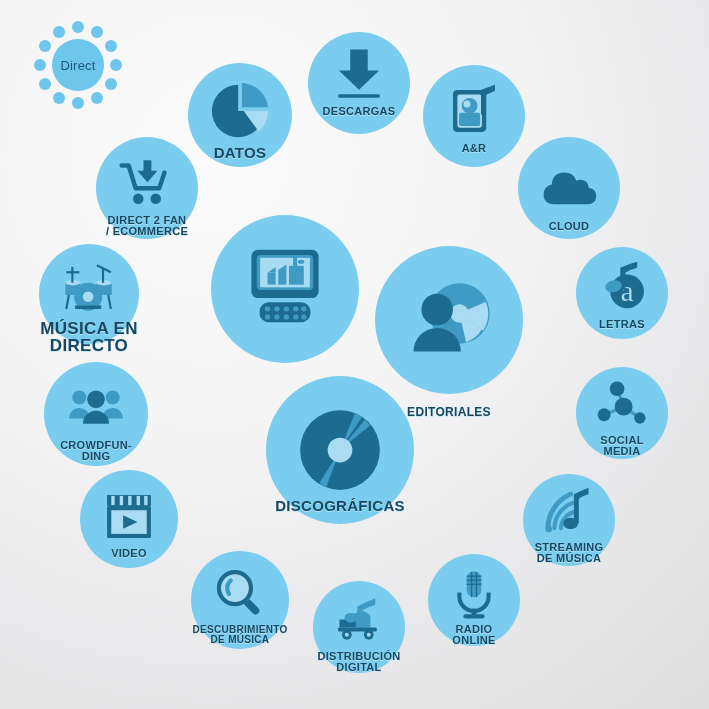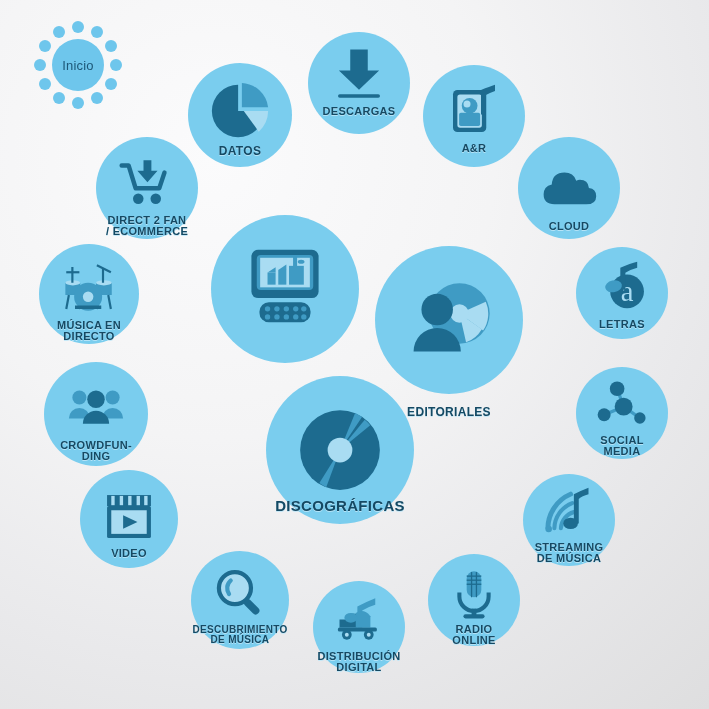--- a/index.html
+++ b/index.html
@@ -73,34 +73,34 @@
         <div class="home-dot" style="left: 78.909px; top: 65px;"></div>
         <div class="home-dot" style="left: 65px; top: 78.909px;"></div>
         <div class="home-dot" style="left: 46px; top: 84px;"></div>
         <div class="home-dot" style="left: 27px; top: 78.909px;"></div>
         <div class="home-dot" style="left: 13.091px; top: 65px;"></div>
         <div class="home-dot" style="left: 8px; top: 46px;"></div>
         <div class="home-dot" style="left: 13.091px; top: 27px;"></div>
         <div class="home-dot" style="left: 27px; top: 13.091px;"></div>
       </div>
     <div class="home-core">
-      <span>Inicio</span>
+      <span>Direct</span>
     </div>
   </div>
 
   <div id="nodes">
       <div class="node" style="left: 188px; top: 63px; width: 104px; height: 104px; background: rgb(122, 205, 238); padding-top: 18px;">
         <div class="ic">
           <svg width="60" height="60" viewBox="0 0 64 64">
     <path d="M30 4 A28 28 0 1 0 58 32 L30 32 Z" fill="#1d6b8f"></path>
     <path d="M34 2 A30 30 0 0 1 62 28 L34 28 Z" fill="#3f9bc4"></path>
     <path d="M36 32 L62 32 A30 30 0 0 1 52 54 Z" fill="#a9dcf2"></path>
           </svg>
         </div>
-        <div class="lbl" style="font-size: 12px;">Datos</div>
+        <div class="lbl" style="font-size: 15px;">Datos</div>
       </div>
       <div class="node" style="left: 308px; top: 32px; width: 102px; height: 102px; background: rgb(122, 205, 238); padding-top: 14px;">
         <div class="ic">
           <svg width="56" height="56" viewBox="0 0 64 64">
     <path d="M22 4 h20 v24 h13 L32 50 L9 28 h13 Z" fill="#1d6b8f"></path>
     <rect x="8" y="55" width="48" height="4" rx="2" fill="#1d6b8f"></rect>
           </svg>
         </div>
         <div class="lbl" style="font-size: 11px;">Descargas</div>
       </div>
@@ -261,21 +261,21 @@
       <line x1="9" y1="40" x2="6" y2="56"></line>
               <line x1="19" y1="40" x2="22" y2="56"></line>
       <line x1="44" y1="40" x2="41" y2="56"></line>
               <line x1="54" y1="40" x2="57" y2="56"></line>
     </g>
     <circle cx="31" cy="42" r="16" fill="#3f9bc4"></circle>
     <circle cx="31" cy="42" r="6" fill="#a9dcf2"></circle>
     <path d="M16 52 h30 v4 h-30 Z" fill="#1d6b8f"></path>
           </svg>
         </div>
-        <div class="lbl" style="font-size: 11px;">Música en
+        <div class="lbl" style="font-size: 17px;">Música en
 Directo</div>
       </div>
       <div class="node" style="left: 96px; top: 137px; width: 102px; height: 102px; background: rgb(122, 205, 238); padding-top: 18px;">
         <div class="ic">
           <svg width="56" height="56" viewBox="0 0 64 64">
     <path d="M3 12 h8 l8 26 h27 l6 -18" fill="none" stroke="#1d6b8f" stroke-width="5" stroke-linecap="round" stroke-linejoin="round"></path>
     <circle cx="22" cy="50" r="6" fill="#1d6b8f"></circle>
             <circle cx="42" cy="50" r="6" fill="#1d6b8f"></circle>
     <path d="M28 6 h9 v12 h7 L32.5 31 L21 18 h7 Z" fill="#1d6b8f"></path>
           </svg>

